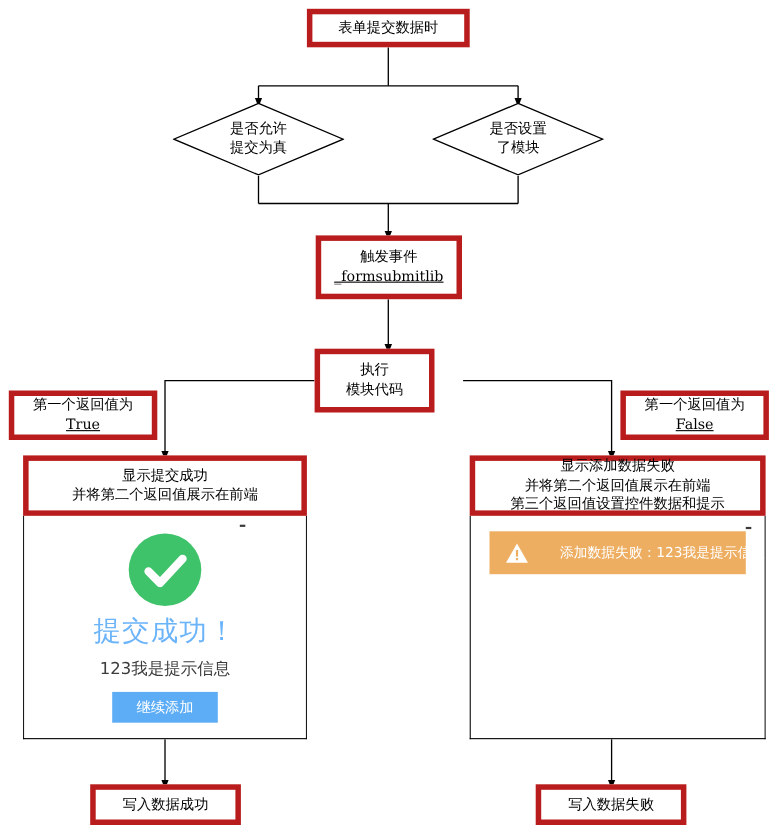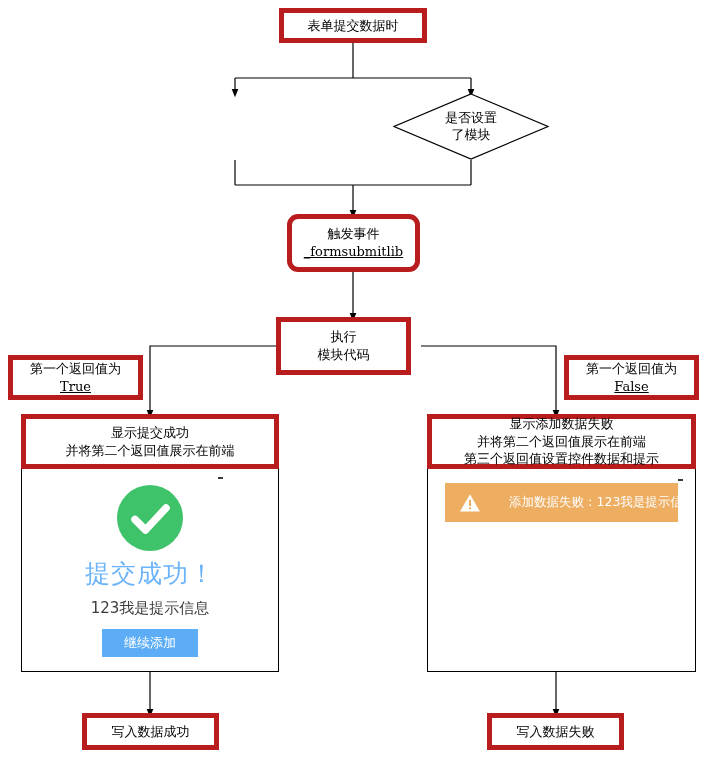--- a/index.html
+++ b/index.html
@@ -195,37 +195,46 @@
       <path d="M150,672 L150,713" marker-end="url(#arrow)"></path>
 
       <path d="M556,672 L556,713" marker-end="url(#arrow)"></path>
     </g>
   </svg>
 
   <div class="node" style="left:279px; top:8px; width:148px; height:35px;">
     <span class="ln">表单提交数据时</span>
   </div>
 
+  <div class="diamond" style="left:157px; top:93px; width:156px; height:67px;">
+    <svg class="dshape" viewBox="0 0 156 67" preserveAspectRatio="none" xmlns="http://www.w3.org/2000/svg">
+      <polygon points="78,1 155,33.5 78,66 1,33.5" fill="#ffffff" stroke="#000000" stroke-width="1.2"></polygon>
+    </svg>
+    <div class="dlabel">
+      <span class="ln">是否允许</span>
+      <span class="ln">提交为真</span>
+    </div>
+  </div>
 
   <div class="diamond" style="left:393px; top:93px; width:156px; height:67px;">
     <svg class="dshape" viewBox="0 0 156 67" preserveAspectRatio="none" xmlns="http://www.w3.org/2000/svg">
       <polygon points="78,1 155,33.5 78,66 1,33.5" fill="#ffffff" stroke="#000000" stroke-width="1.2"></polygon>
     </svg>
     <div class="dlabel">
       <span class="ln">是否设置</span>
       <span class="ln">了模块</span>
     </div>
   </div>
 
-  <div class="node" style="left:287px; top:214px; width:133px; height:58px;border-radius:11px;">
+  <div class="node" style="left:287px; top:214px; width:133px; height:58px;">
     <span class="ln">触发事件</span>
     <span class="ln mono-serif">_formsubmitlib</span>
   </div>
 
-  <div class="node" style="left:276px; top:317px; width:135px; height:58px;">
+  <div class="node" style="left:286px; top:317px; width:109px; height:58px;">
     <span class="ln">执行</span>
     <span class="ln">模块代码</span>
   </div>
 
   <div class="node" style="left:8px; top:355px; width:135px; height:45px;">
     <span class="ln">第一个返回值为</span>
     <span class="ln mono-serif">True</span>
   </div>
 
   <div class="node" style="left:564px; top:355px; width:135px; height:45px;">

